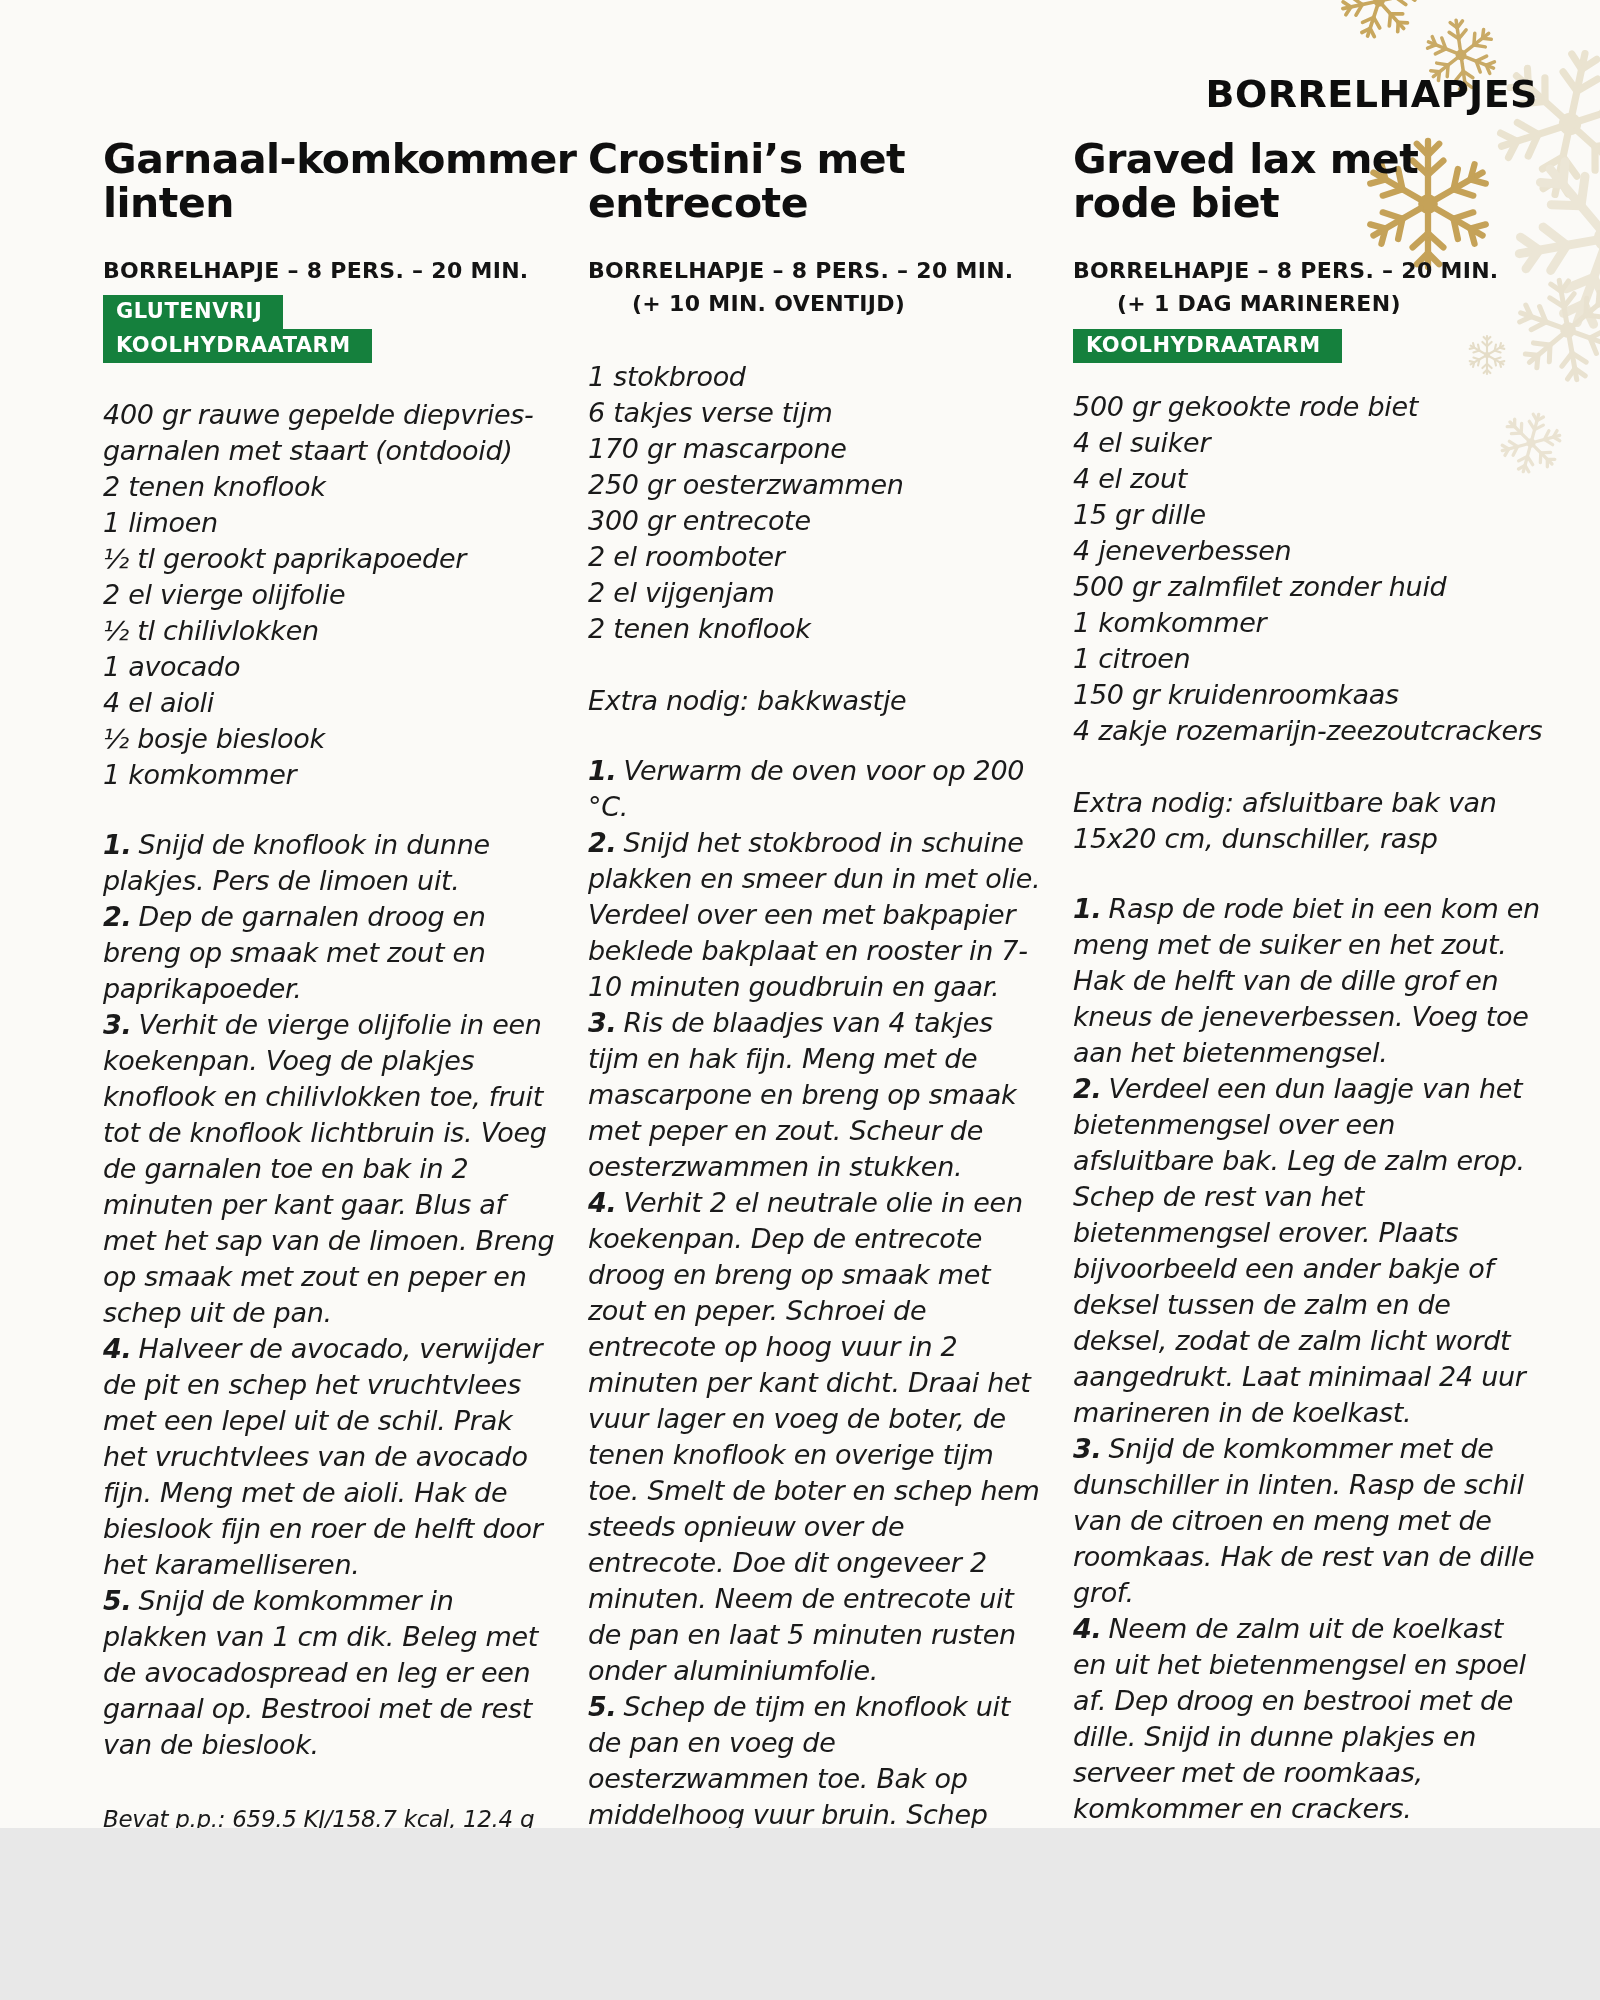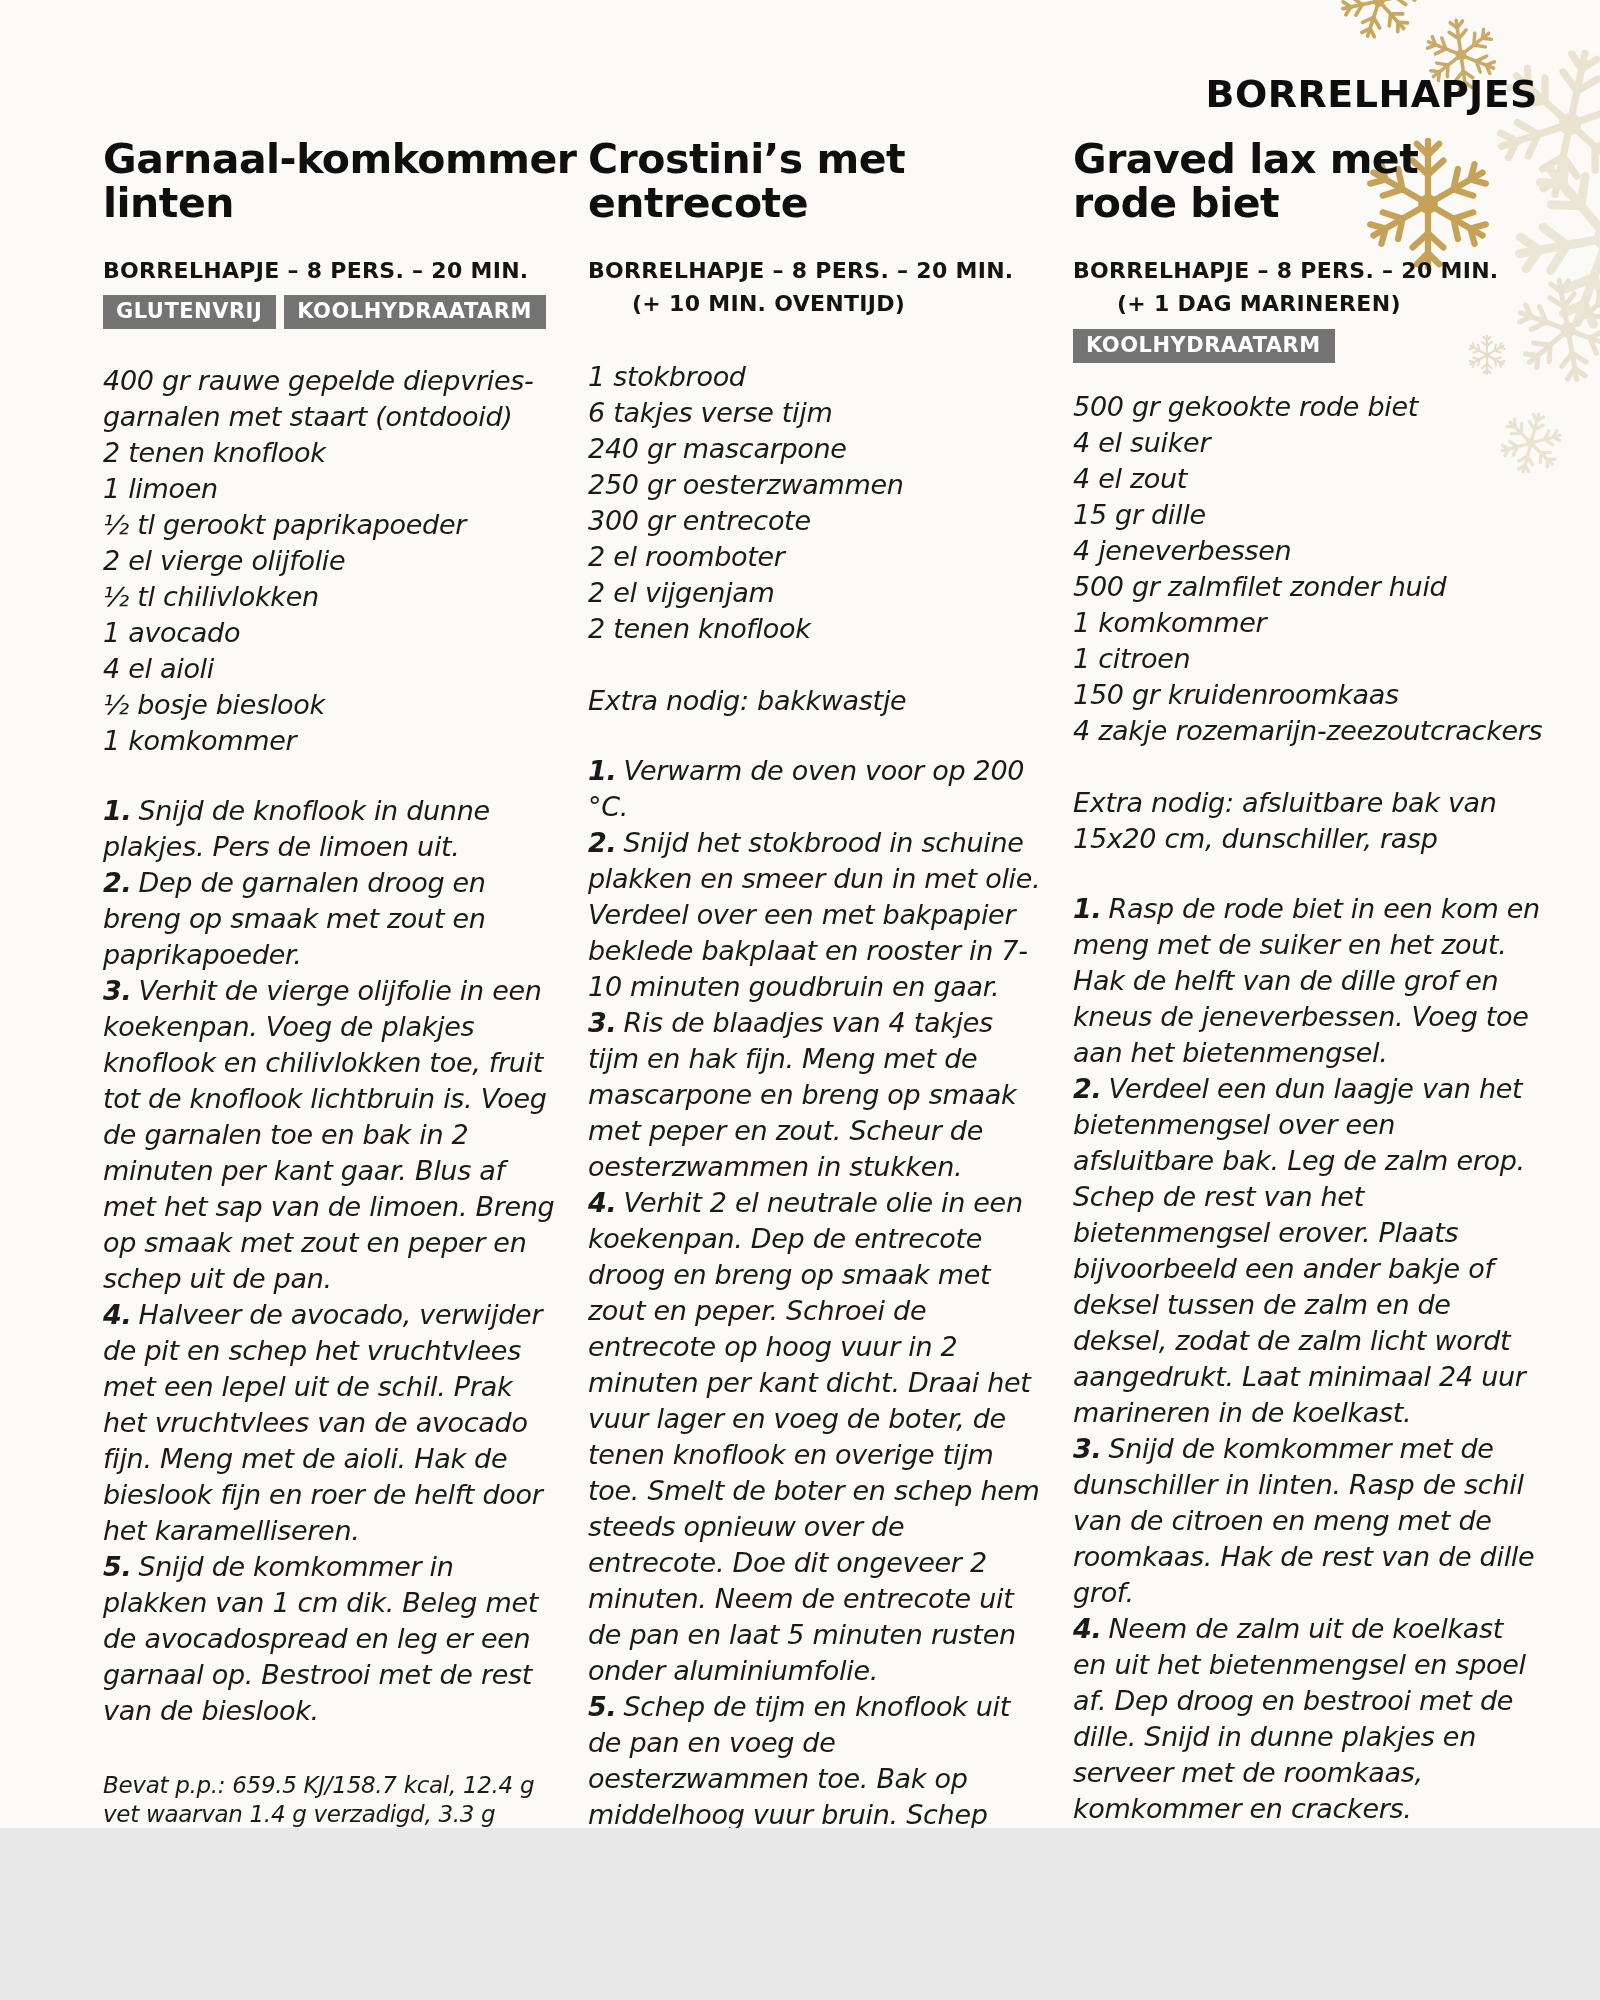--- a/index.html
+++ b/index.html
@@ -22,22 +22,22 @@
   
   .col{position:absolute;top:138px;}
   .c1{left:103px;width:455px;}
   .c2{left:588px;width:460px;}
   .c3{left:1073px;width:470px;}
   .title{margin:0;font-weight:800;font-size:41px;line-height:1.07;letter-spacing:-.5px;color:#0f0f0f;}
   .title .tl{display:block;white-space:nowrap;}
   .meta{margin:30px 0 0 0;font-size:22px;font-weight:bold;letter-spacing:.3px;line-height:1.35;color:#141414;}
   .meta2{margin-top:4px;margin-left:44px;}
   .badges{margin-top:10px;}
-  .badge{display:inline-block;background:#737373;color:#fff;font-size:21px;font-weight:bold;
-         letter-spacing:.5px;padding:4px 14px 6px 13px;margin-right:8px;}
+  .badge{display:inline-block;background:#15803d;color:#fff;font-size:21px;font-weight:bold;
+         letter-spacing:.5px;padding:4px 21px 6px 13px;margin-right:8px;}
   .ingredients{margin-top:34px;}
   .c2 .ingredients{margin-top:40px;}
   .c3 .ingredients{margin-top:26px;}
   .ingredients p,.extra,.step,.nutrition{
     margin:0;font-style:italic;font-size:27px;line-height:36px;letter-spacing:-.3px;color:#1a1a1a;
   }
   .extra{margin-top:36px;}
   .steps{margin-top:34px;}
   .stepnum{font-weight:bold;margin-right:7px;}
   .nutrition{margin-top:42px;font-size:23px;line-height:29px;}
@@ -138,21 +138,21 @@
   <section class="col c2">
     <h2 class="title">
       <span class="tl">Crostini’s met</span>
       <span class="tl">entrecote</span>
     </h2>
     <p class="meta">BORRELHAPJE – 8 PERS. – 20 MIN.</p>
     <p class="meta meta2">(+ 10 MIN. OVENTIJD)</p>
     <div class="ingredients">
       <p>1 stokbrood</p>
       <p>6 takjes verse tijm</p>
-      <p>240 gr mascarpone</p>
+      <p>170 gr mascarpone</p>
       <p>250 gr oesterzwammen</p>
       <p>300 gr entrecote</p>
       <p>2 el roomboter</p>
       <p>2 el vijgenjam</p>
       <p>2 tenen knoflook</p>
     </div>
     <p class="extra">Extra nodig: bakkwastje</p>
     <div class="steps">
       <p class="step"><span class="stepnum">1.</span><span>Verwarm de oven voor op 200 °C.</span></p>
       <p class="step"><span class="stepnum">2.</span><span>Snijd het stokbrood in schuine plakken en smeer dun in met olie. Verdeel over een met bakpapier beklede bakplaat en rooster in 7-10 minuten goudbruin en gaar.</span></p>

